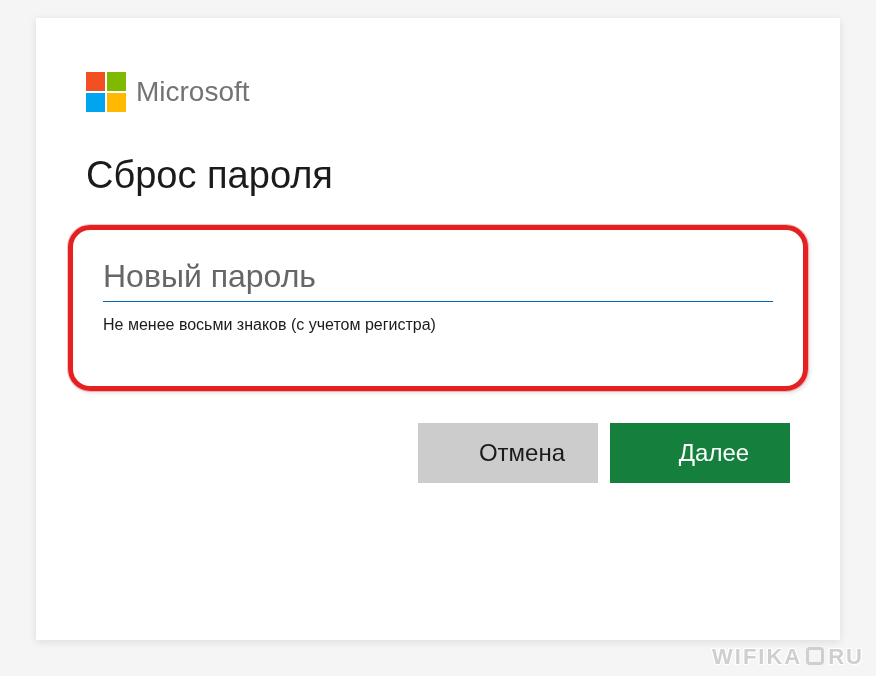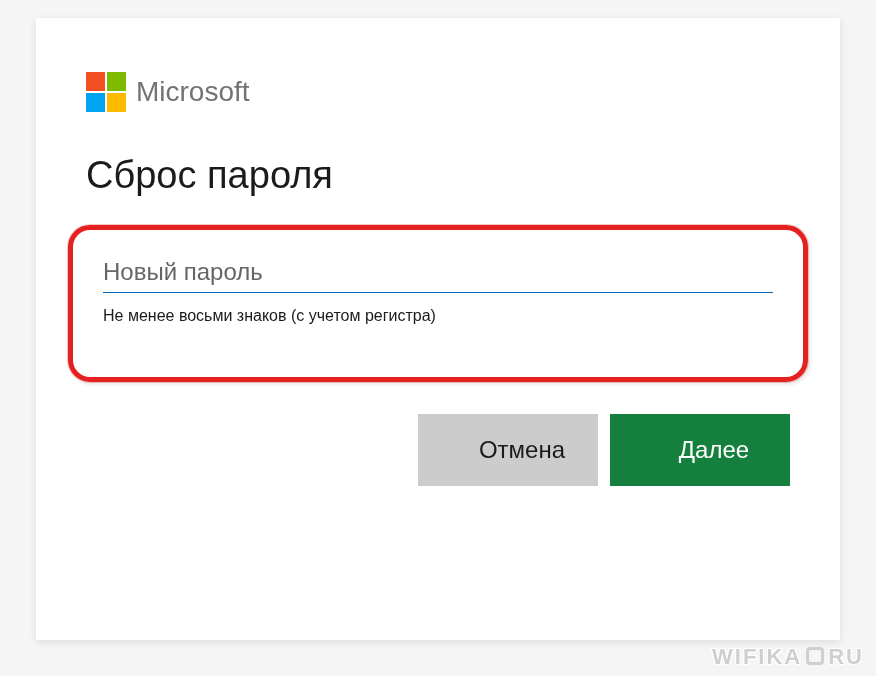--- a/index.html
+++ b/index.html
@@ -56,21 +56,21 @@
       padding: 22px 30px 18px 30px;
       margin-left: -18px;
       margin-right: -18px;
       box-shadow: 0 0 0 1px rgba(229,32,32,0.25), 2px 2px 4px rgba(0,0,0,0.12);
       margin-bottom: 32px;
     }
     .input-line {
       width: 100%;
       border: none;
       border-bottom: 1px solid #666;
-      font-size: 24px;
+      font-size: 32px;
       color: #666;
       padding: 6px 0;
       background: transparent;
       outline: none;
       font-family: inherit;
     }
     .input-line.focus {
       border-bottom: 1px solid #0067b8;
     }
     .input-line::placeholder { color: #666; }
@@ -81,21 +81,21 @@
       margin-bottom: 34px;
     }
     .buttons {
       display: flex;
       justify-content: flex-end;
       gap: 12px;
       margin-top: 10px;
     }
     .btn {
       min-width: 180px;
-      height: 72px;
+      height: 60px;
       font-size: 24px;
       border: none;
       cursor: pointer;
       font-family: inherit;
       padding-left: 28px;
     }
     .btn-secondary {
       background: #cccccc;
       color: #1b1b1b;
     }

